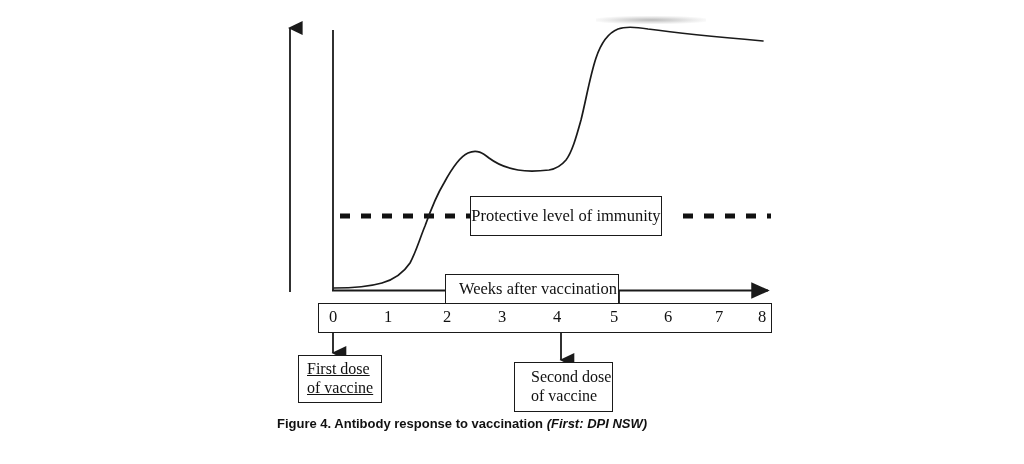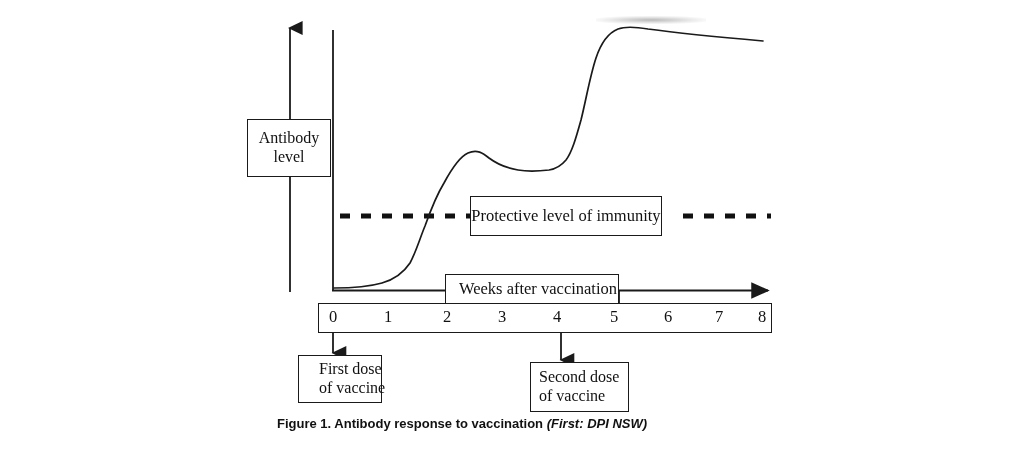--- a/index.html
+++ b/index.html
@@ -64,31 +64,31 @@
     font-size: 16.5px;
     padding-left: 12px;
   }
   #first-dose-box {
     left: 298px;
     top: 355px;
     width: 84px;
     height: 48px;
     font-size: 16px;
     align-items: flex-start;
-    padding-left: 20px;
+    padding-left: 8px;
+    text-decoration: underline;
   }
   #second-dose-box {
     left: 514px;
     top: 362px;
     width: 99px;
     height: 50px;
     font-size: 16px;
     align-items: flex-start;
-    padding-left: 8px;
-    margin-left: 16px;
+    padding-left: 16px;
   }
   #week-scale-box {
     position: absolute;
     left: 318px;
     top: 303px;
     width: 454px;
     height: 30px;
     border: 1.6px solid #1a1a1a;
     background: #ffffff;
     box-sizing: border-box;
@@ -172,24 +172,20 @@
              C 626 26, 636 27, 648 29
              C 670 32, 706 36, 763 41" fill="none" stroke="#1a1a1a" stroke-width="1.7" stroke-linecap="round"></path>
 
     <line x1="446" y1="303" x2="446" y2="290" stroke="#1a1a1a" stroke-width="1.8"></line>
     <line x1="619" y1="303" x2="619" y2="290" stroke="#1a1a1a" stroke-width="1.8"></line>
 
     <line x1="333" y1="333" x2="333" y2="353" stroke="#1a1a1a" stroke-width="1.8" marker-end="url(#arrowDown)"></line>
     <line x1="561" y1="333" x2="561" y2="360" stroke="#1a1a1a" stroke-width="1.8" marker-end="url(#arrowDown)"></line>
   </svg>
 
-  <div class="label-box" id="antibody-level-box">
-    <span>Antibody</span>
-    <span>level</span>
-  </div>
 
   <div class="label-box" id="protective-level-box">
     <span>Protective level of immunity</span>
   </div>
 
   <div class="label-box" id="weeks-axis-box">
     <span>Weeks after vaccination</span>
   </div>
 
   <div id="week-scale-box">
@@ -208,16 +204,16 @@
     <span>First dose</span>
     <span>of vaccine</span>
   </div>
 
   <div class="label-box" id="second-dose-box">
     <span>Second dose</span>
     <span>of vaccine</span>
   </div>
 
   <div id="figure-caption">
-    <span>Figure 1. Antibody response to vaccination </span><span class="source-part">(First: DPI NSW)</span>
+    <span>Figure 4. Antibody response to vaccination </span><span class="source-part">(First: DPI NSW)</span>
   </div>
 
 </div>
 
 </body></html>

